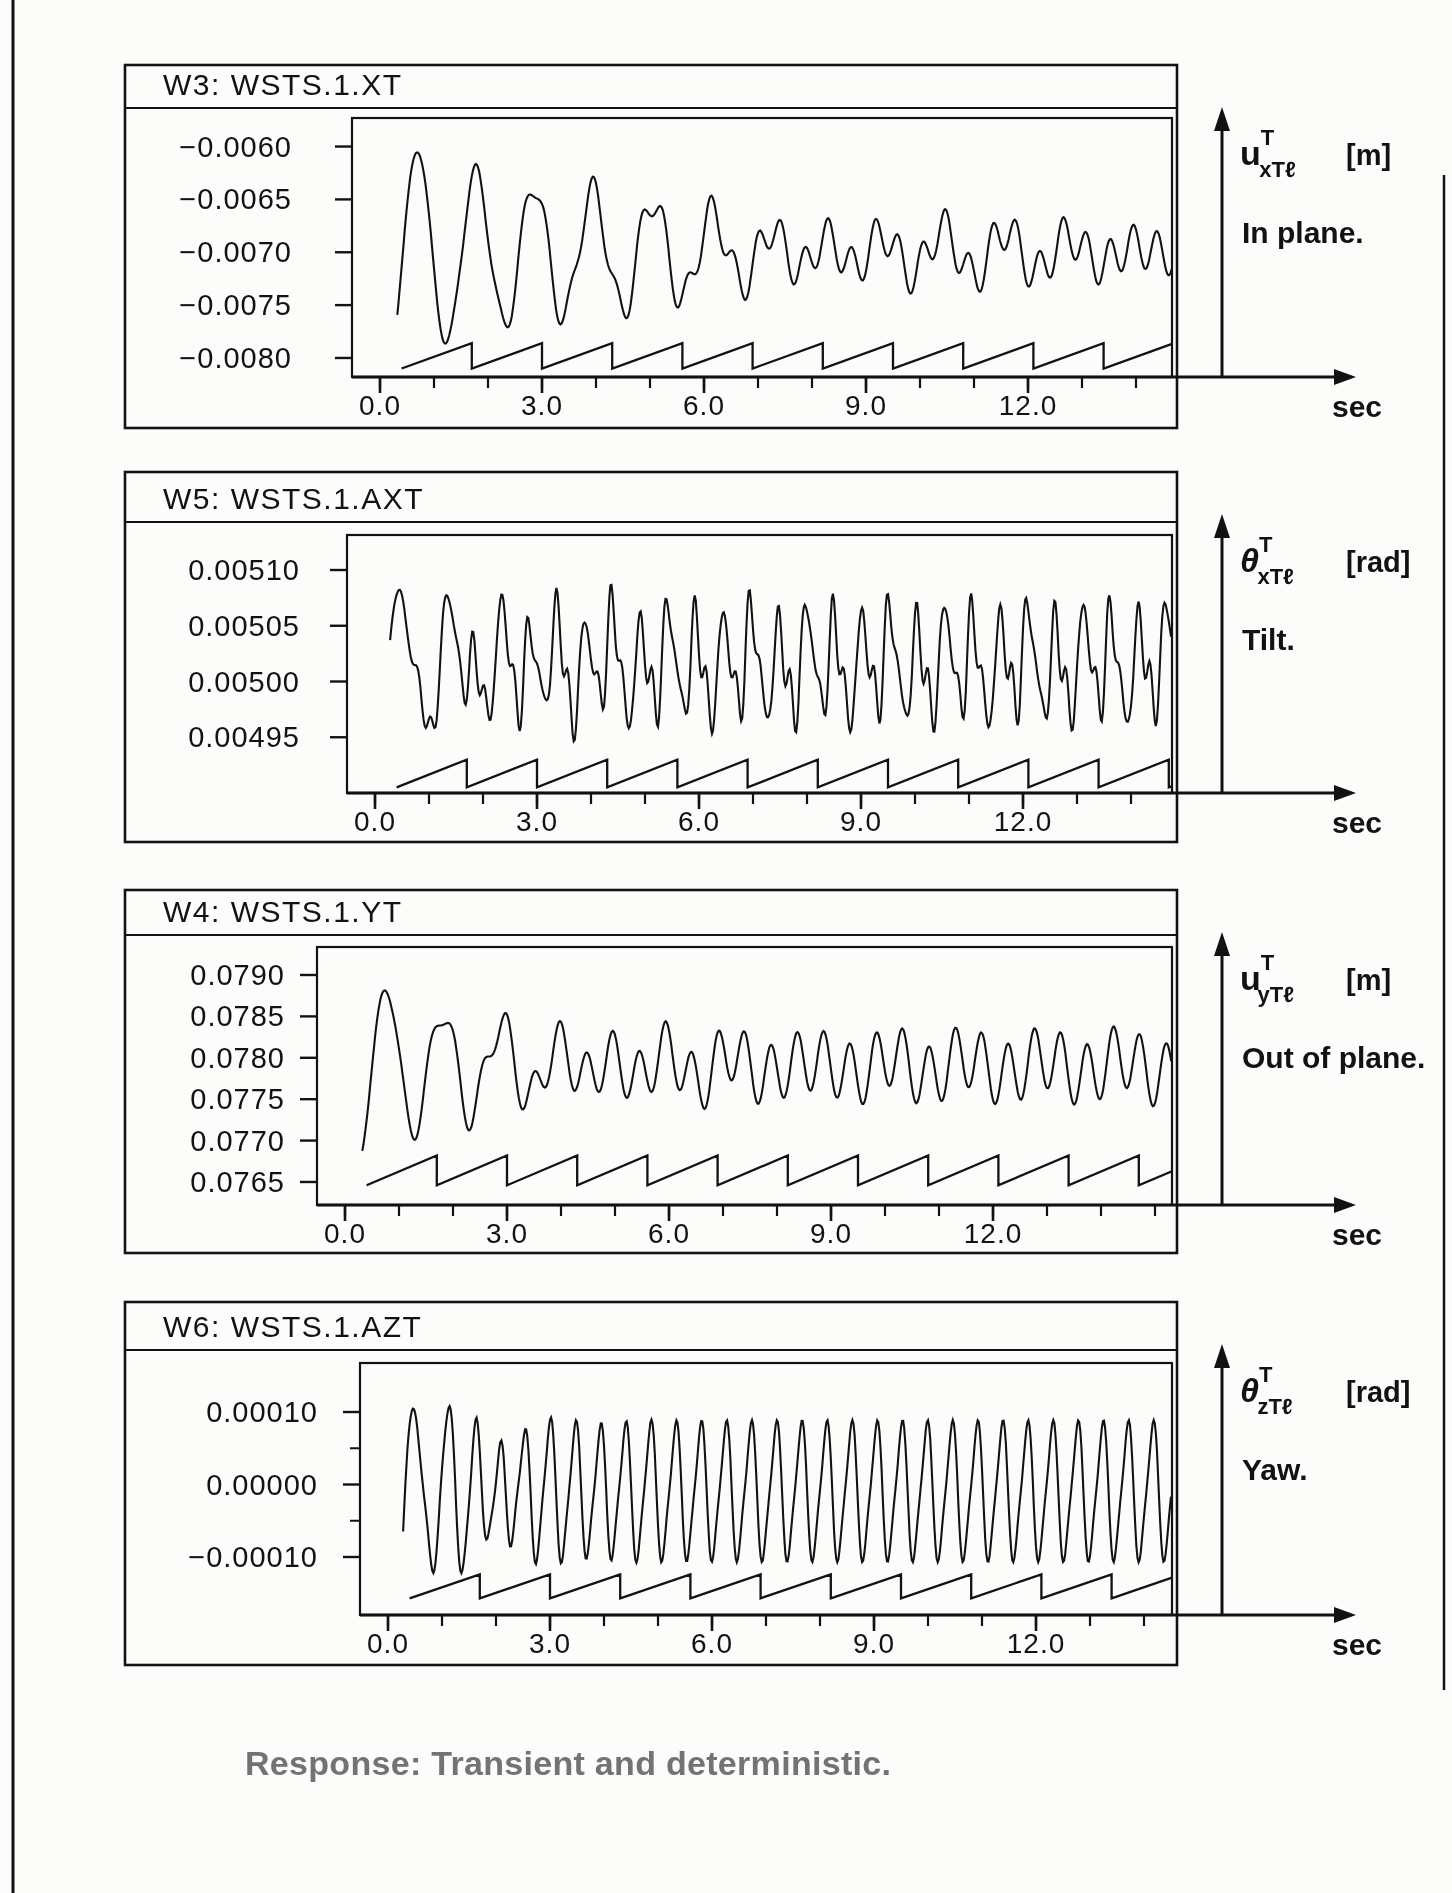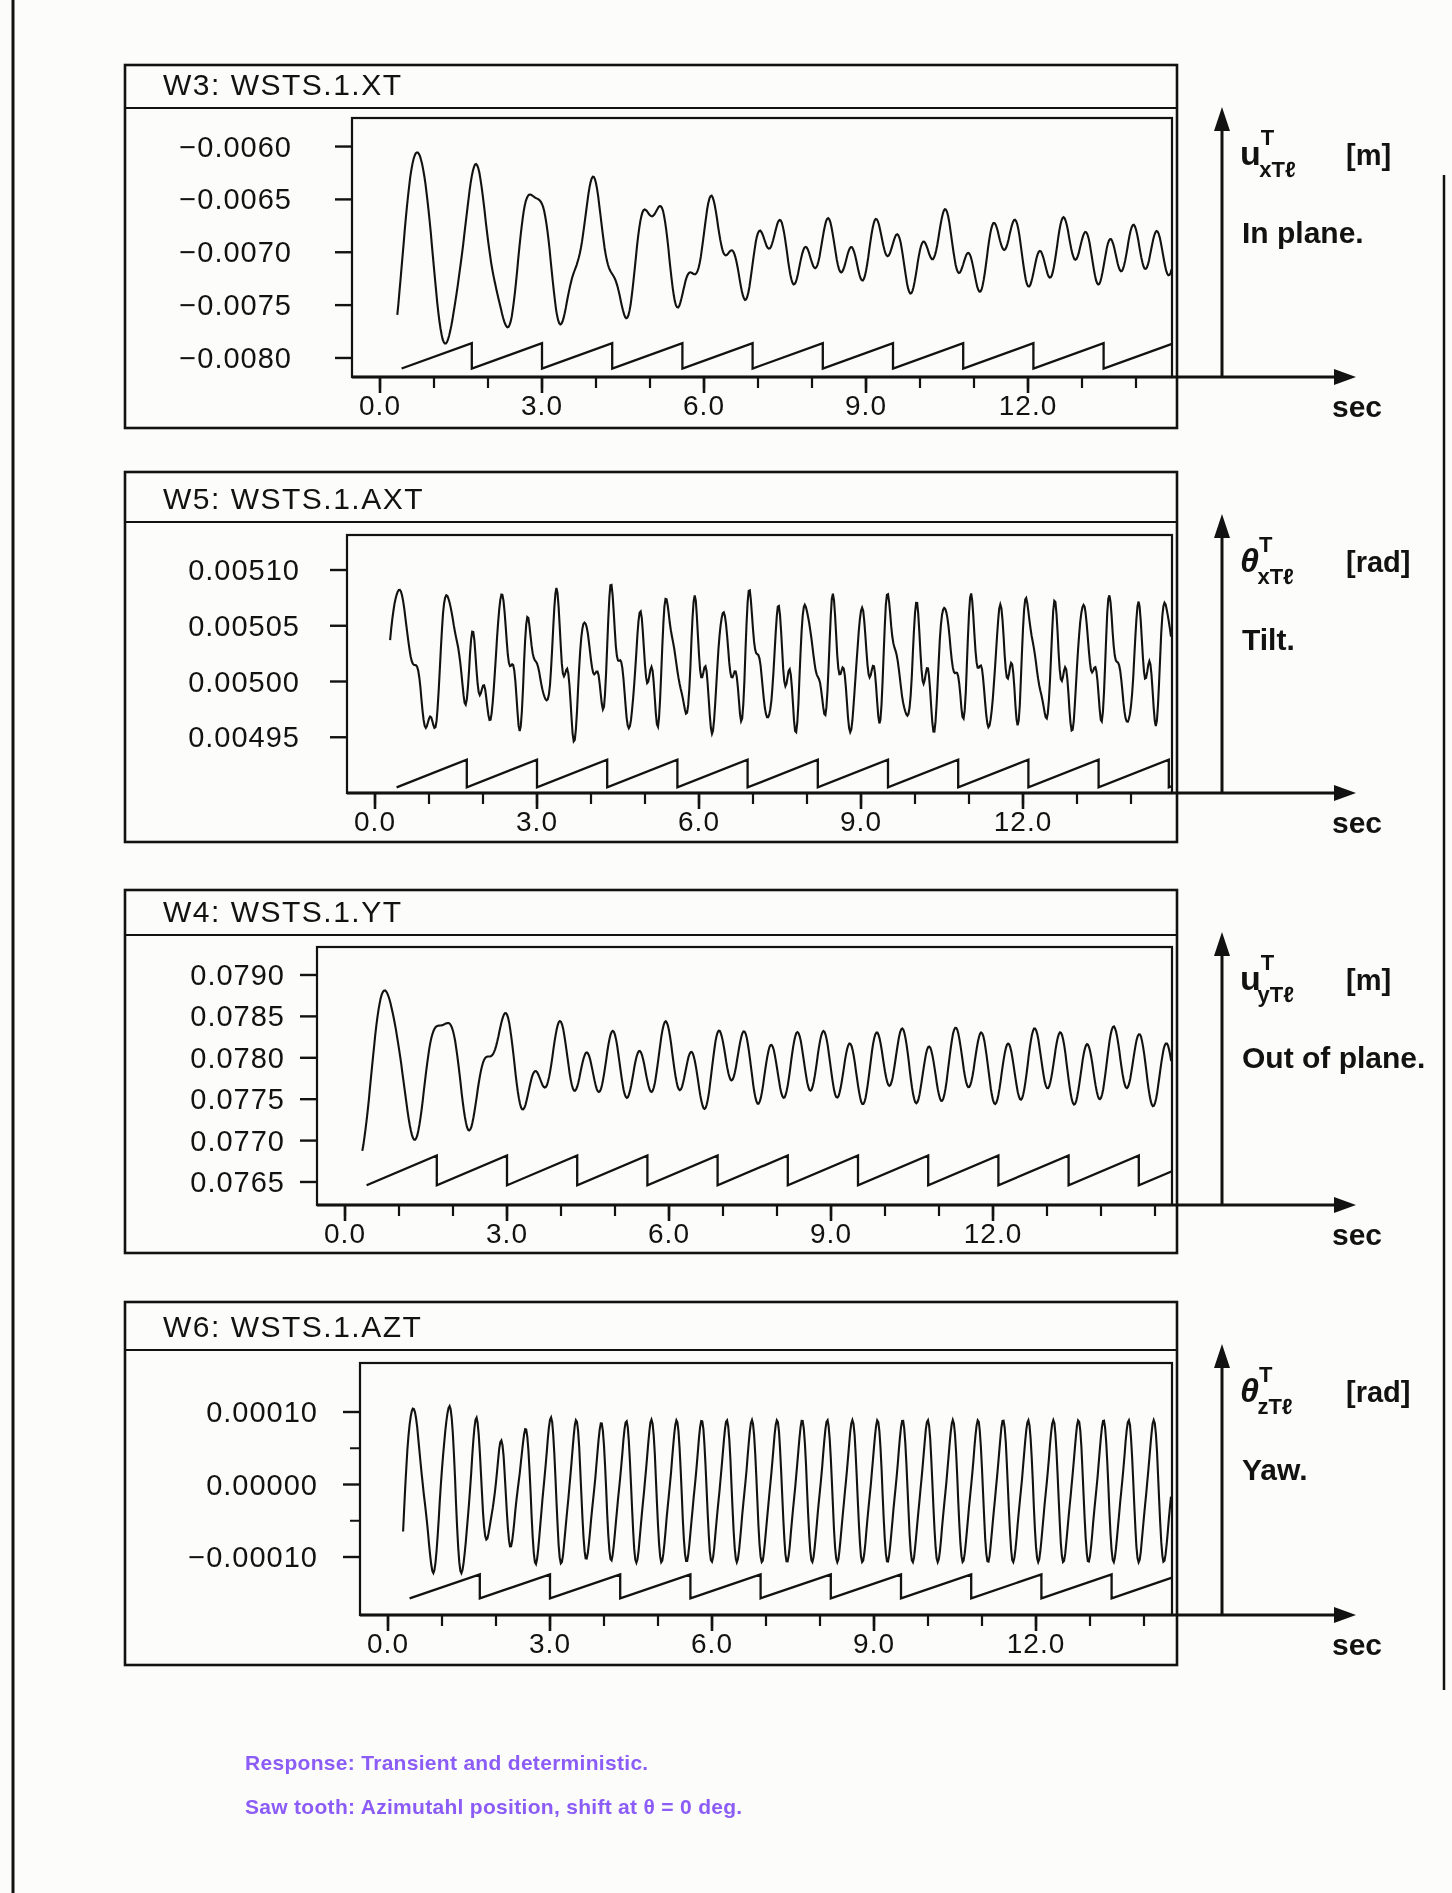--- a/index.html
+++ b/index.html
@@ -13,21 +13,21 @@
   #figure-svg .title{font-size:30px;letter-spacing:1.5px;}
   #figure-svg .ylab{font-size:29px;letter-spacing:1px;}
   #figure-svg .xlab{font-size:28px;letter-spacing:1px;}
   #figure-svg .sym{font-size:34px;font-weight:bold;}
   #figure-svg .sym .ss{font-size:22px;font-weight:bold;}
   #figure-svg .unit{font-size:29px;font-weight:bold;}
   #figure-svg .desc{font-size:30px;font-weight:bold;}
   #figure-svg .sec{font-size:30px;font-weight:bold;}
   .caption{
     position:absolute;left:245px;top:1741px;
-    font-size:21px;font-weight:bold;letter-spacing:0.3px;color:#8b5cf6;
+    font-size:34px;font-weight:bold;letter-spacing:0.3px;color:#737373;
   }
   .cap-line{height:44px;line-height:44px;white-space:pre;}
 </style>
 </head>
 <body>
 
 <svg id="figure-svg" width="1452" height="1893" viewBox="0 0 1452 1893">
   <line x1="13" y1="0" x2="13" y2="1893" stroke="#121212" stroke-width="3"></line>
   <line x1="1444" y1="175" x2="1444" y2="1690" stroke="#121212" stroke-width="2.5"></line>
   <g id="panels">
@@ -236,14 +236,13 @@
         <text x="1332" y="1655" class="sec">sec</text>
         <text x="1240" y="1402" class="sym"><tspan font-style="italic">θ</tspan><tspan dy="-20" class="ss">T</tspan><tspan dx="-15" dy="32" class="ss">zTℓ</tspan></text>
         <text x="1346" y="1402" class="unit">[rad]</text>
         <text x="1242" y="1480" class="desc">Yaw.</text>
       </g>
     </g>
 </svg>
 
 <div class="caption">
   <div class="cap-line">Response: Transient and deterministic.</div>
-  <div class="cap-line">Saw tooth: Azimutahl position, shift at θ = 0 deg.</div>
 </div>
 
 </body></html>

